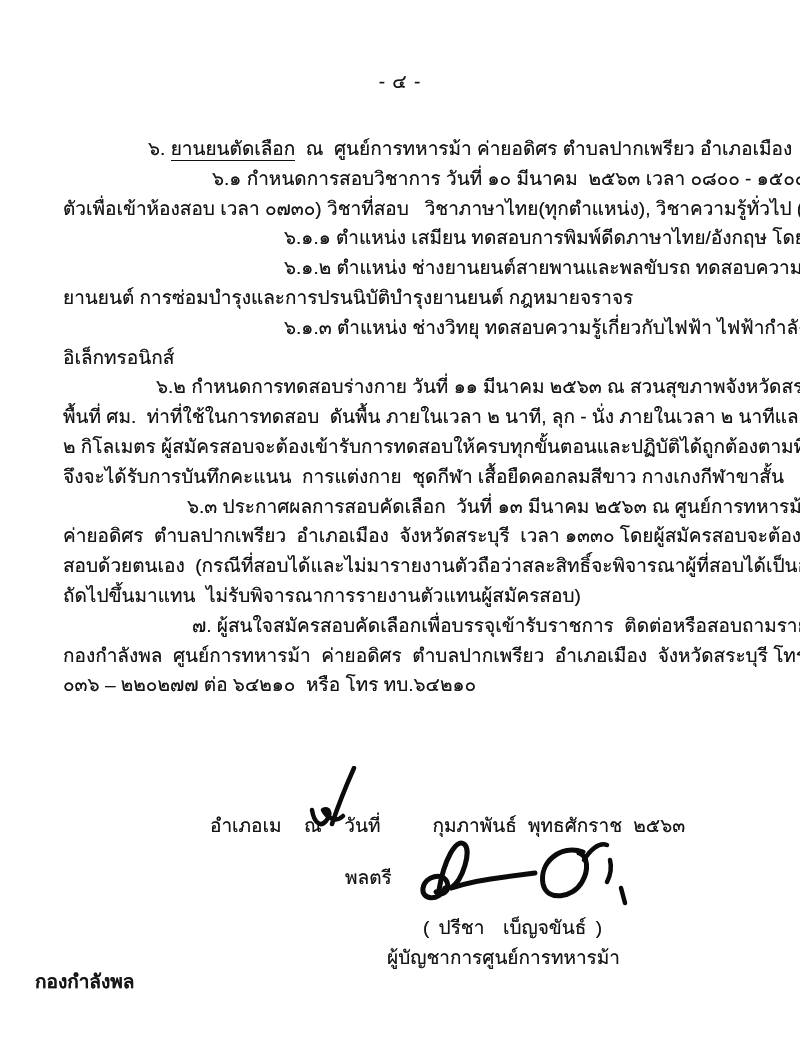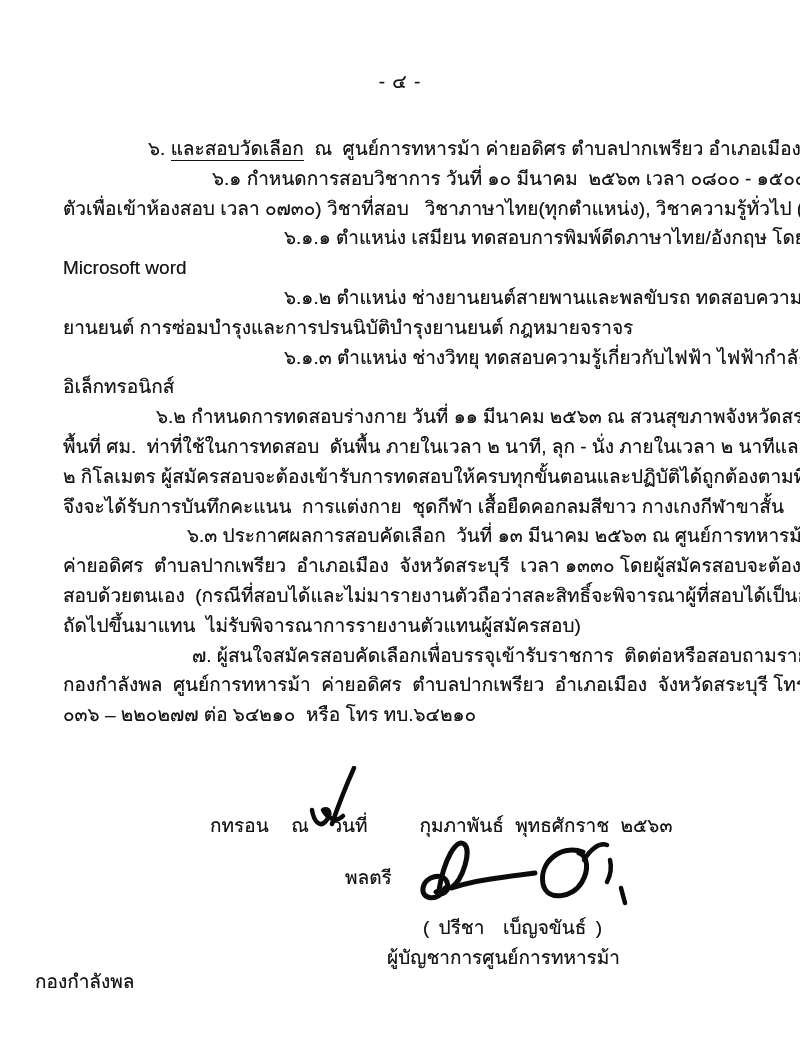--- a/index.html
+++ b/index.html
@@ -32,55 +32,54 @@
   .ind-62{margin-left:93px;}
   .ind-63{margin-left:124px;}
   .ind-7{margin-left:129px;}
   .sign-block{position:absolute;left:63px;top:800px;right:35px;height:200px;}
   .announce{position:absolute;left:147px;top:10px;white-space:pre;word-spacing:6px;}
   .rank{position:absolute;left:282px;top:62px;white-space:pre;}
   .name{position:absolute;left:360px;top:112px;white-space:pre;word-spacing:4px;}
   .title{position:absolute;left:324px;top:142px;white-space:pre;}
   .daymark{position:absolute;left:245px;top:-34px;width:50px;height:70px;}
   .sig{position:absolute;left:348px;top:28px;width:244px;height:92px;}
-  .footer{position:absolute;left:35px;top:966px;white-space:pre;}
+  .footer{position:absolute;left:35px;top:966px;white-space:pre;font-weight:bold;}
   svg path{fill:none;stroke:#0b0b0b;stroke-linecap:round;stroke-linejoin:round;}
 </style>
 </head>
 <body>
 
 <div class="page">
 
   <div class="pagenum">- ๔ -</div>
 
   <div class="content">
-    <div class="line ind-p6"><span>๖. </span><span class="u">และสอบวัดเลือก</span><span>  ณ  ศูนย์การทหารม้า ค่ายอดิศร ตำบลปากเพรียว อำเภอเมือง  จังหวัด</span></div>
+    <div class="line ind-p6"><span>๖. </span><span class="u">ยานยนตัดเลือก</span><span>  ณ  ศูนย์การทหารม้า ค่ายอดิศร ตำบลปากเพรียว อำเภอเมือง  จังหวัด</span></div>
     <div class="line ind-61">๖.๑ กำหนดการสอบวิชาการ วันที่ ๑๐ มีนาคม  ๒๕๖๓ เวลา ๐๘๐๐ - ๑๕๐๐ (รายงาน</div>
     <div class="line">ตัวเพื่อเข้าห้องสอบ เวลา ๐๗๓๐) วิชาที่สอบ   วิชาภาษาไทย(ทุกตำแหน่ง), วิชาความรู้ทั่วไป (ทุกตำแหน่ง),</div>
     <div class="line ind-611">๖.๑.๑ ตำแหน่ง เสมียน ทดสอบการพิมพ์ดีดภาษาไทย/อังกฤษ โดยใช้โปรแกรม</div>
-    <div class="line">Microsoft word</div>
     <div class="line ind-611">๖.๑.๒ ตำแหน่ง ช่างยานยนต์สายพานและพลขับรถ ทดสอบความรู้เกี่ยวกับ</div>
     <div class="line">ยานยนต์ การซ่อมบำรุงและการปรนนิบัติบำรุงยานยนต์ กฎหมายจราจร</div>
     <div class="line ind-611">๖.๑.๓ ตำแหน่ง ช่างวิทยุ ทดสอบความรู้เกี่ยวกับไฟฟ้า ไฟฟ้ากำลัง และ</div>
     <div class="line">อิเล็กทรอนิกส์</div>
     <div class="line ind-62">๖.๒ กำหนดการทดสอบร่างกาย วันที่ ๑๑ มีนาคม ๒๕๖๓ ณ สวนสุขภาพจังหวัดสระบุรี</div>
     <div class="line">พื้นที่ ศม.  ท่าที่ใช้ในการทดสอบ  ดันพื้น ภายในเวลา ๒ นาที, ลุก - นั่ง ภายในเวลา ๒ นาทีและ วิ่งระยะทาง</div>
     <div class="line">๒ กิโลเมตร ผู้สมัครสอบจะต้องเข้ารับการทดสอบให้ครบทุกขั้นตอนและปฏิบัติได้ถูกต้องตามที่คณะกรรมการกำหนด</div>
     <div class="line">จึงจะได้รับการบันทึกคะแนน  การแต่งกาย  ชุดกีฬา เสื้อยืดคอกลมสีขาว กางเกงกีฬาขาสั้น   สีกรมท่าหรือสีดำ</div>
     <div class="line ind-63">๖.๓ ประกาศผลการสอบคัดเลือก  วันที่ ๑๓ มีนาคม ๒๕๖๓ ณ ศูนย์การทหารม้า</div>
     <div class="line">ค่ายอดิศร  ตำบลปากเพรียว  อำเภอเมือง  จังหวัดสระบุรี  เวลา ๑๓๓๐ โดยผู้สมัครสอบจะต้องมาฟังผลการ</div>
     <div class="line">สอบด้วยตนเอง  (กรณีที่สอบได้และไม่มารายงานตัวถือว่าสละสิทธิ์จะพิจารณาผู้ที่สอบได้เป็นอะไหลในลำดับ</div>
     <div class="line">ถัดไปขึ้นมาแทน  ไม่รับพิจารณาการรายงานตัวแทนผู้สมัครสอบ)</div>
     <div class="line ind-7">๗. ผู้สนใจสมัครสอบคัดเลือกเพื่อบรรจุเข้ารับราชการ  ติดต่อหรือสอบถามรายละเอียดได้ที่</div>
     <div class="line">กองกำลังพล  ศูนย์การทหารม้า  ค่ายอดิศร  ตำบลปากเพรียว  อำเภอเมือง  จังหวัดสระบุรี โทรศัพท์</div>
     <div class="line">๐๓๖ – ๒๒๐๒๗๗ ต่อ ๖๔๒๑๐  หรือ โทร ทบ.๖๔๒๑๐</div>
   </div>
 
   <div class="sign-block">
-    <div class="announce"><span>กทรอน  ณ  วันที่</span><span style="display:inline-block;width:52px;"></span><span>กุมภาพันธ์ พุทธศักราช ๒๕๖๓</span></div>
+    <div class="announce"><span>อำเภอเม  ณ  วันที่</span><span style="display:inline-block;width:52px;"></span><span>กุมภาพันธ์ พุทธศักราช ๒๕๖๓</span></div>
 
     <svg class="daymark" viewBox="0 0 50 70" aria-hidden="true">
       <path d="M46,2 C38,20 30,40 24,58" stroke-width="4.5"></path>
       <path d="M4,44 C6,56 12,62 18,55 C24,48 21,41 15,44 C19,52 28,57 35,50" stroke-width="4.5"></path>
     </svg>
 
     <div class="rank">พลตรี</div>
 
     <svg class="sig" viewBox="0 0 244 92" aria-hidden="true">
       <path d="M34,60 C28,74 10,72 12,60 C14,48 32,44 36,54 C40,64 29,69 25,64" stroke-width="5"></path>

